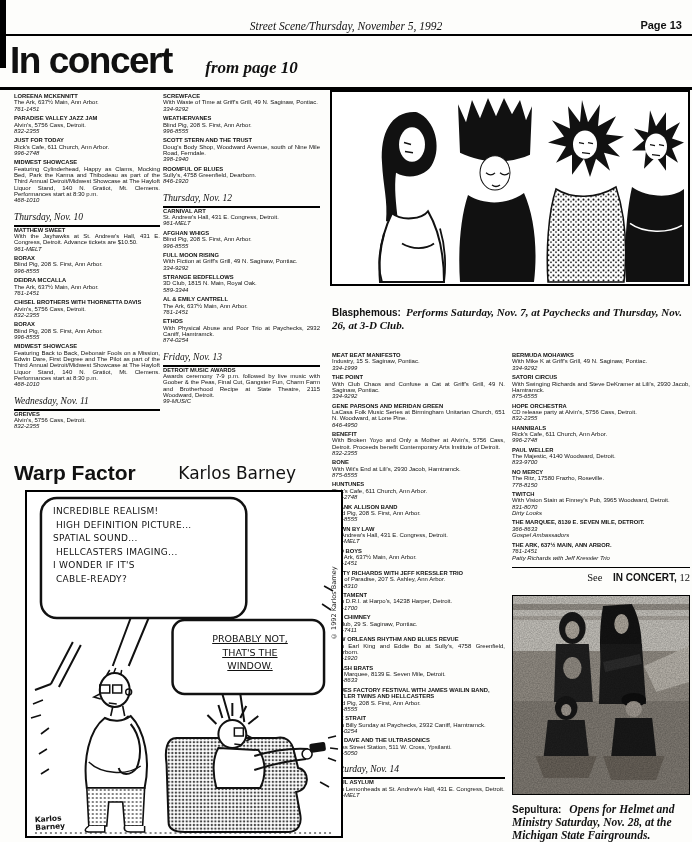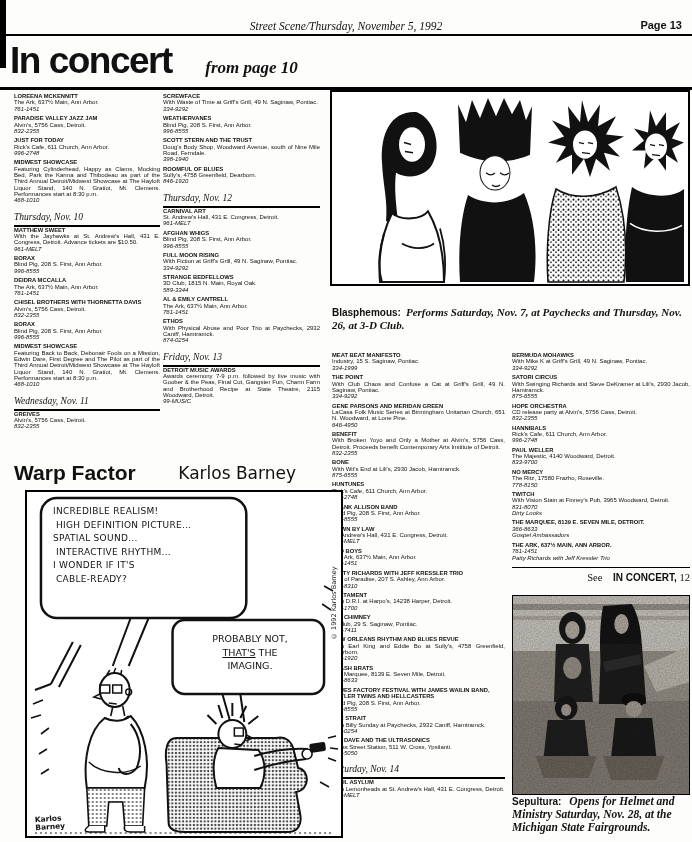--- a/index.html
+++ b/index.html
@@ -40,34 +40,34 @@
     font:italic bold 11px/12.5px "Liberation Serif",serif;}
   .cap-lead{font:bold 10px "Liberation Sans",sans-serif;font-style:normal;margin-right:5px;}
 
   
   .jumpline{margin-top:6px;border-top:1.5px solid #000;padding-top:4px;text-align:right;
     font:10.5px "Liberation Serif",serif;}
   .jump-title{font:bold 10px "Liberation Sans",sans-serif;margin-left:8px;}
   .photo2{margin-top:12px;border:1.5px solid #000;height:198px;position:relative;
     overflow:hidden;background:#938d84;}
   .photo2 svg{display:block;width:100%;height:100%;}
-  .caption2{font:italic bold 11.5px/13px "Liberation Serif",serif;}
+  .caption2{margin-top:8px;font:italic bold 11.5px/13px "Liberation Serif",serif;}
 
   
   .comic-titlebar{position:absolute;left:14px;top:461px;width:312px;display:flex;align-items:center;}
   .comic-title{font:bold 21px "Liberation Sans",sans-serif;letter-spacing:0;}
   .comic-byline{margin-left:auto;margin-right:30px;font:17px "DejaVu Sans",sans-serif;}
   .comic-box{position:absolute;left:8px;top:490px;width:318px;height:348px;
     border:2.5px solid #000;background:#14b8a6;box-sizing:border-box;margin-left:17px;}
   .comic-box svg{position:absolute;left:0;top:0;width:100%;height:100%;}
   .bubble1-text{position:absolute;left:26px;top:13px;width:194px;
     font:9px/13.6px "DejaVu Sans",sans-serif;letter-spacing:0.3px;color:#111;}
   .b1-line:nth-child(even){margin-left:3px;}
   .bubble2-text{position:absolute;left:150px;top:140px;width:146px;text-align:center;
-    font:9.5px/13.5px "DejaVu Sans",sans-serif;color:#111;}
+    font:9.5px/13.5px "DejaVu Sans",sans-serif;color:#111;text-decoration:underline;}
   .comic-copyright{position:absolute;right:3px;top:8px;height:140px;
     writing-mode:vertical-rl;transform:rotate(180deg);
     font:6.5px "DejaVu Sans",sans-serif;color:#222;}
   .comic-signature{position:absolute;left:8px;bottom:5px;width:36px;
     font:bold 7.5px/8px "DejaVu Sans",sans-serif;transform:rotate(-4deg);}
 </style>
 </head>
 <body>
 
 <div class="corner-strip"></div>
@@ -464,24 +464,24 @@
     <path d="M192,256 C186,266 186,282 190,296 L234,296 C240,284 240,268 232,258 Z" fill="#fff" stroke="#111" stroke-width="2"></path>
     <path d="M228,264 C248,258 266,256 282,257 M228,278 C246,272 262,269 280,267" stroke="#111" stroke-width="2" fill="none"></path>
     <circle cx="281" cy="262" r="5" fill="#fff" stroke="#111" stroke-width="1.6"></circle>
     <rect x="283" y="252" width="16" height="9" rx="2" fill="#111" transform="rotate(-8 283 252)"></rect>
     <path d="M8,341 h300" stroke="#111" stroke-width="1" stroke-dasharray="2,3"></path>
   </svg>
   <div class="bubble1-text" id="bubble1-text">
       <div class="b1-line">INCREDIBLE REALISM!</div>
       <div class="b1-line">HIGH DEFINITION PICTURE...</div>
       <div class="b1-line">SPATIAL SOUND...</div>
-      <div class="b1-line">INTERACTIVE RHYTHM...</div>
+      <div class="b1-line">HELLCASTERS IMAGING...</div>
       <div class="b1-line">I WONDER IF IT'S</div>
       <div class="b1-line">CABLE-READY?</div>
     </div>
   <div class="bubble2-text" id="bubble2-text">
       <div class="b2-line">PROBABLY NOT,</div>
       <div class="b2-line"><u>THAT'S</u> THE</div>
-      <div class="b2-line">IMAGING.</div>
+      <div class="b2-line">WINDOW.</div>
     </div>
   <div class="comic-copyright">© 1992 Karlos Barney</div>
   <div class="comic-signature">Karlos Barney</div>
 </div>
 
 </body></html>

